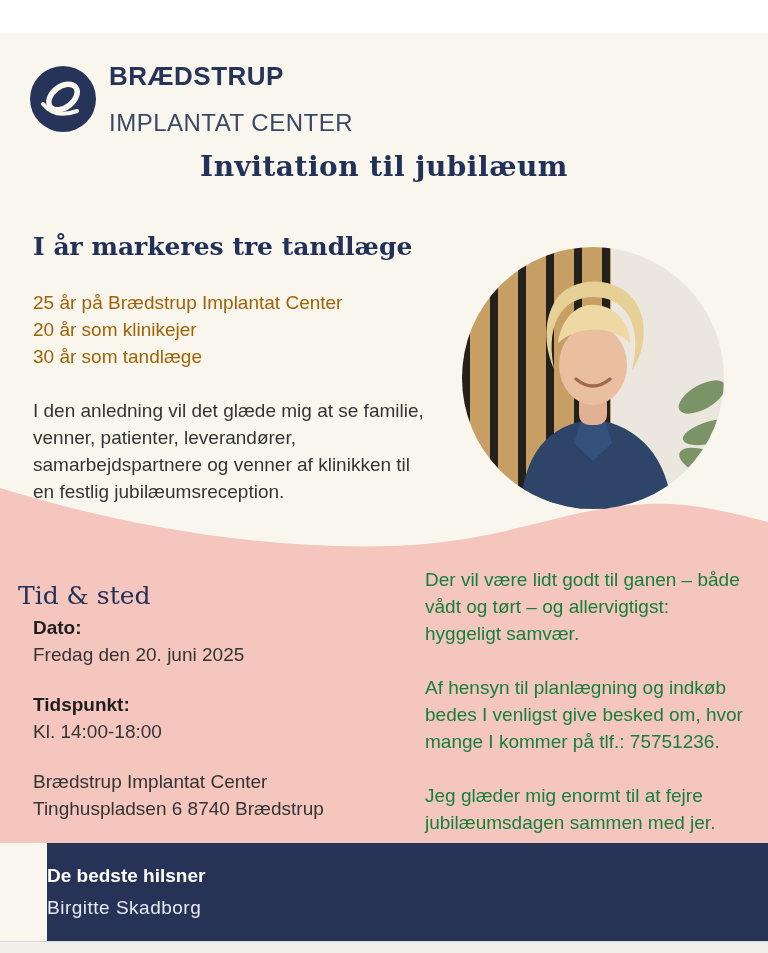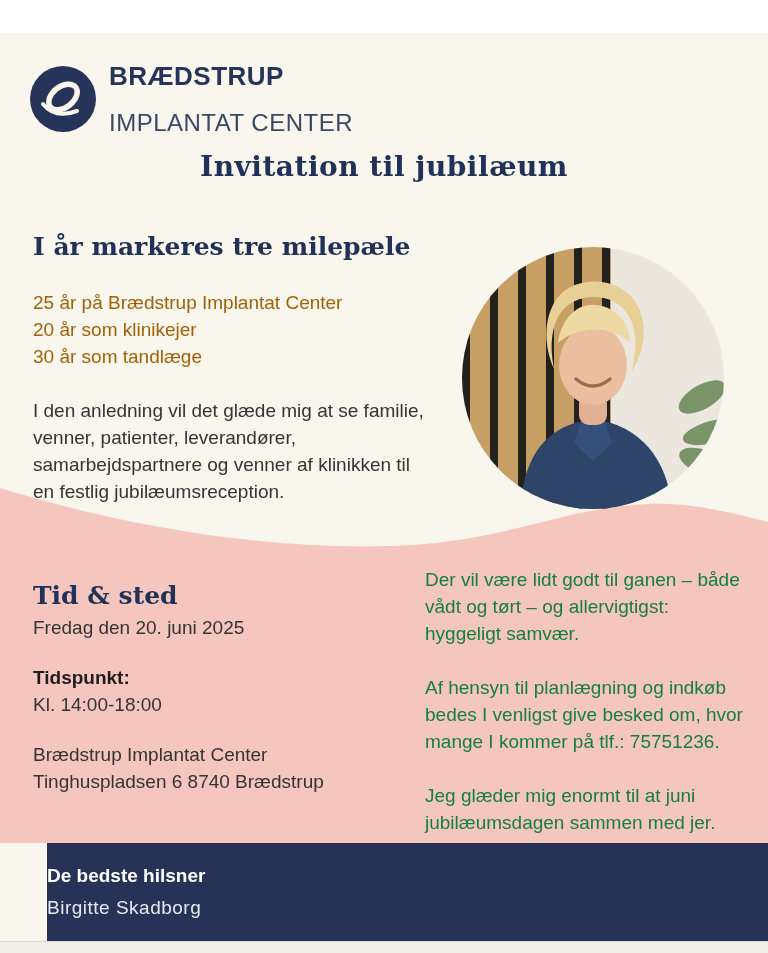--- a/index.html
+++ b/index.html
@@ -44,22 +44,22 @@
     position:absolute;top:0;left:0;width:57%;height:100%;
     background:repeating-linear-gradient(90deg,#23211c 0 8px,#c79e63 8px 28px);
   }
   .photo svg{position:absolute;top:0;left:0;}
 
   
   .wave{position:absolute;top:478px;left:0;width:768px;height:80px;display:block;z-index:1;}
   .pink-block{position:absolute;top:556px;left:0;width:768px;height:287px;background:#f5c6bd;z-index:1;}
 
   .details-heading{
-    position:absolute;top:560px;left:33px;z-index:2;
-    font-family:"DejaVu Serif", serif;font-weight:bold;
+    position:absolute;top:560px;left:18px;z-index:2;
+    font-family:"DejaVu Serif", serif;font-weight:normal;
     font-size:25px;color:#223158;
   }
   .details-items{position:absolute;top:614px;left:33px;width:360px;z-index:2;}
   .detail-item{margin-bottom:23px;font-size:19px;line-height:27px;color:#343434;}
   .detail-label{font-weight:bold;color:#1d1d1d;}
 
   .details-right{position:absolute;top:566px;left:425px;width:325px;z-index:2;}
   .details-right p{margin:0 0 27px 0;font-size:19px;line-height:27px;color:#15803d;}
 
   
@@ -93,21 +93,21 @@
     </span>
     <span class="brand-text">
       <span class="brand-line1">BRÆDSTRUP</span>
       <span class="brand-line2">IMPLANTAT CENTER</span>
     </span>
   </div>
 
   <div class="title">Invitation til jubilæum</div>
 
   <div class="intro">
-    <h2 class="intro-heading">I år markeres tre milepæle</h2>
+    <h2 class="intro-heading">I år markeres tre tandlæge</h2>
     <div class="milestones">
       <div>25 år på Brædstrup Implantat Center</div>
       <div>20 år som klinikejer</div>
       <div>30 år som tandlæge</div>
     </div>
     <div class="intro-paragraph">I den anledning vil det glæde mig at se familie, venner, patienter, leverandører, samarbejdspartnere og venner af klinikken til en festlig jubilæumsreception.</div>
   </div>
 
   <svg class="wave" viewBox="0 0 768 80" preserveAspectRatio="none">
     <path d="M0 10 C 110 44, 250 72, 390 68 C 510 64, 558 30, 648 26 C 698 24, 742 38, 768 44 L768 80 L0 80 Z" fill="#f5c6bd"></path>
@@ -129,36 +129,37 @@
       <path d="M92 122 C82 70 106 50 131 50 C160 50 182 72 170 124 C188 96 186 58 160 42 C136 28 104 34 92 56 C80 78 84 104 92 122 Z" fill="#e6d096"></path>
       <path d="M96 96 C100 68 118 56 134 58 C156 60 168 78 168 96 C150 78 116 78 96 96 Z" fill="#eed9a4"></path>
       <path d="M114 132 Q131 146 148 132" stroke="#a06a52" stroke-width="3.5" fill="none" stroke-linecap="round"></path>
     </svg>
   </div>
 
   <h2 class="details-heading">Tid &amp; sted</h2>
 
   <div class="details-items">
     <div class="detail-item">
+      <div class="detail-label">Dato:</div>
       <div>Fredag den 20. juni 2025</div>
     </div>
     <div class="detail-item">
       <div class="detail-label">Tidspunkt:</div>
       <div>Kl. 14:00-18:00</div>
     </div>
     <div class="detail-item">
       <div>Brædstrup Implantat Center</div>
       <div>Tinghuspladsen 6 8740 Brædstrup</div>
     </div>
   </div>
 
   <div class="details-right">
     <p>Der vil være lidt godt til ganen – både vådt og tørt – og allervigtigst: hyggeligt samvær.</p>
     <p>Af hensyn til planlægning og indkøb bedes I venligst give besked om, hvor mange I kommer på tlf.: 75751236.</p>
-    <p>Jeg glæder mig enormt til at juni jubilæumsdagen sammen med jer.</p>
+    <p>Jeg glæder mig enormt til at fejre jubilæumsdagen sammen med jer.</p>
   </div>
 
   <div class="footer">
     <div class="footer-heading">De bedste hilsner</div>
     <div class="footer-name">Birgitte Skadborg</div>
   </div>
   <div class="bottom-strip"></div>
 
 </div>
 

